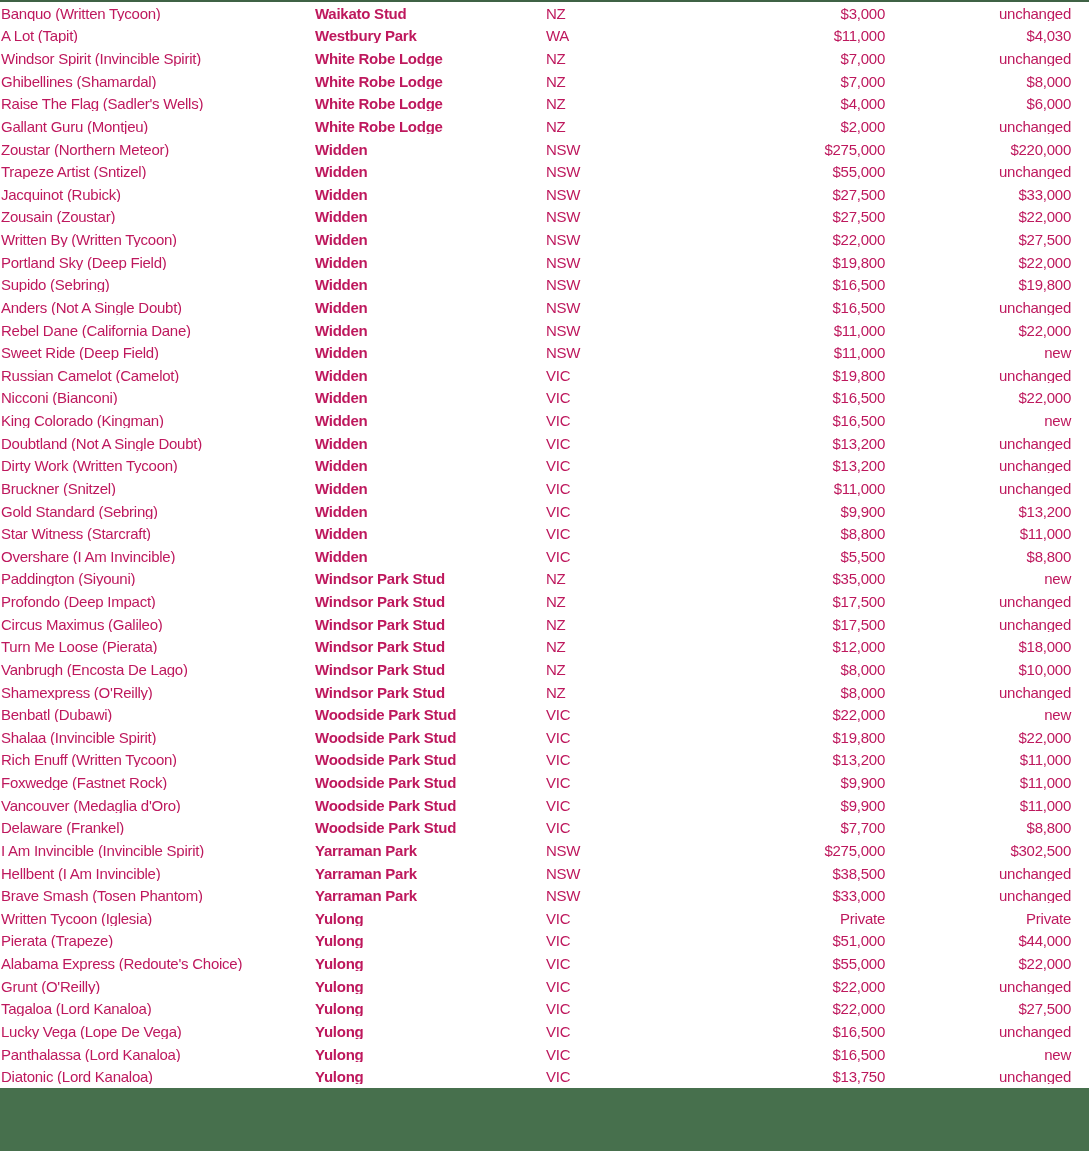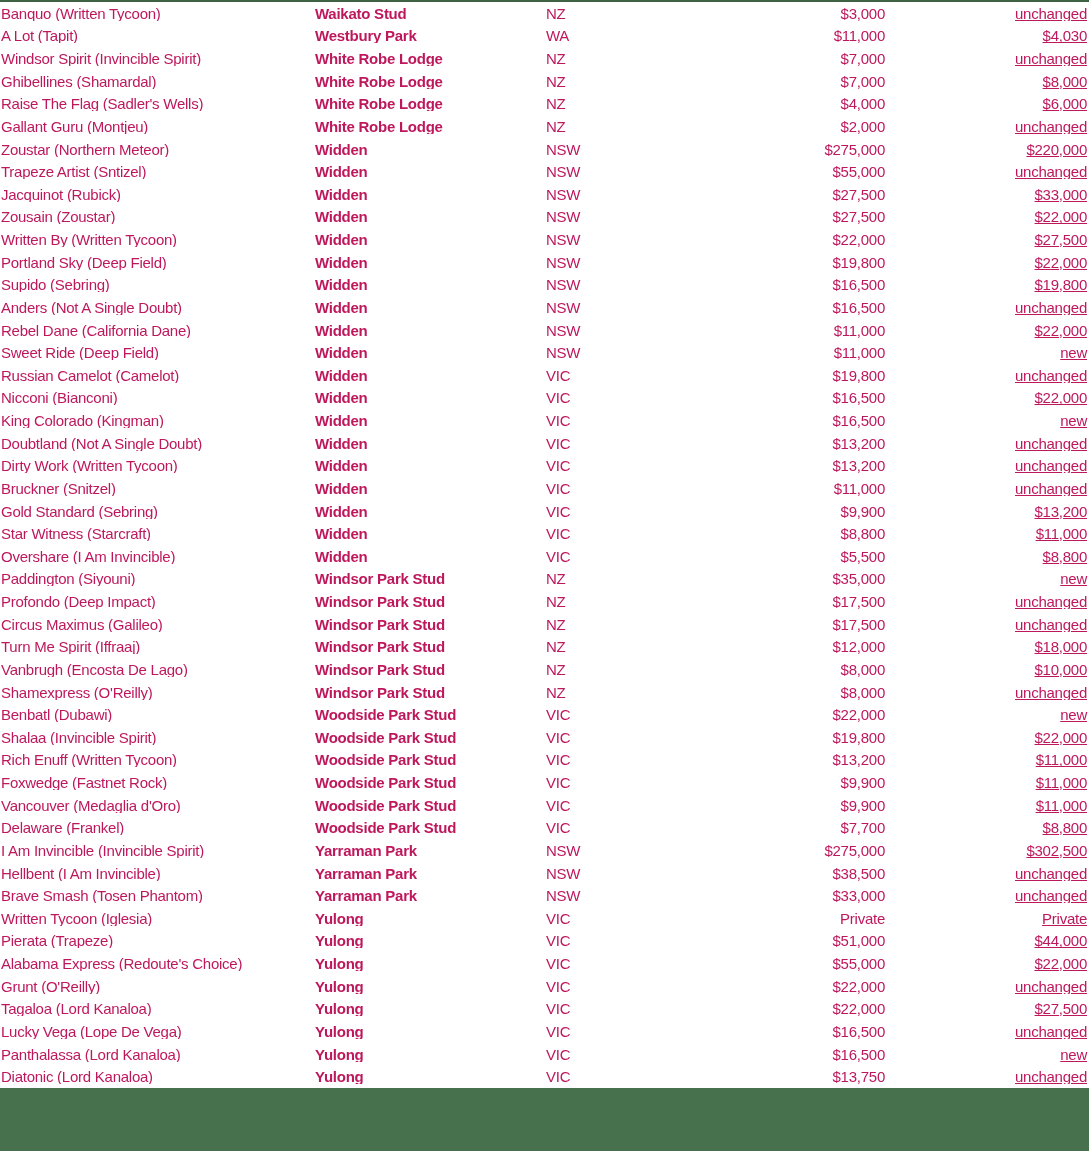--- a/index.html
+++ b/index.html
@@ -33,21 +33,21 @@
     font-size: 15px;
     letter-spacing: -0.25px;
     line-height: 1;
     white-space: nowrap;
     overflow: hidden;
   }
   .c0 { padding-left: 1px; text-align: left; }
   .c1 { text-align: left; font-weight: bold; }
   .c2 { text-align: left; }
   .c3 { text-align: right; }
-  .c4 { text-align: right; padding-right: 2px; text-decoration: underline; }
+  .c4 { text-align: right; padding-right: 18px; }
   .footer-band {
     position: absolute;
     left: 0;
     bottom: 0;
     width: 100%;
     height: 63px;
   }
 </style>
 </head>
 <body>
@@ -245,21 +245,21 @@
         <div class="cell c4">unchanged</div>
       </div>
       <div class="row">
         <div class="cell c0">Circus Maximus (Galileo)</div>
         <div class="cell c1">Windsor Park Stud</div>
         <div class="cell c2">NZ</div>
         <div class="cell c3">$17,500</div>
         <div class="cell c4">unchanged</div>
       </div>
       <div class="row">
-        <div class="cell c0">Turn Me Spirit (Iffraaj)</div>
+        <div class="cell c0">Turn Me Loose (Pierata)</div>
         <div class="cell c1">Windsor Park Stud</div>
         <div class="cell c2">NZ</div>
         <div class="cell c3">$12,000</div>
         <div class="cell c4">$18,000</div>
       </div>
       <div class="row">
         <div class="cell c0">Vanbrugh (Encosta De Lago)</div>
         <div class="cell c1">Windsor Park Stud</div>
         <div class="cell c2">NZ</div>
         <div class="cell c3">$8,000</div>

